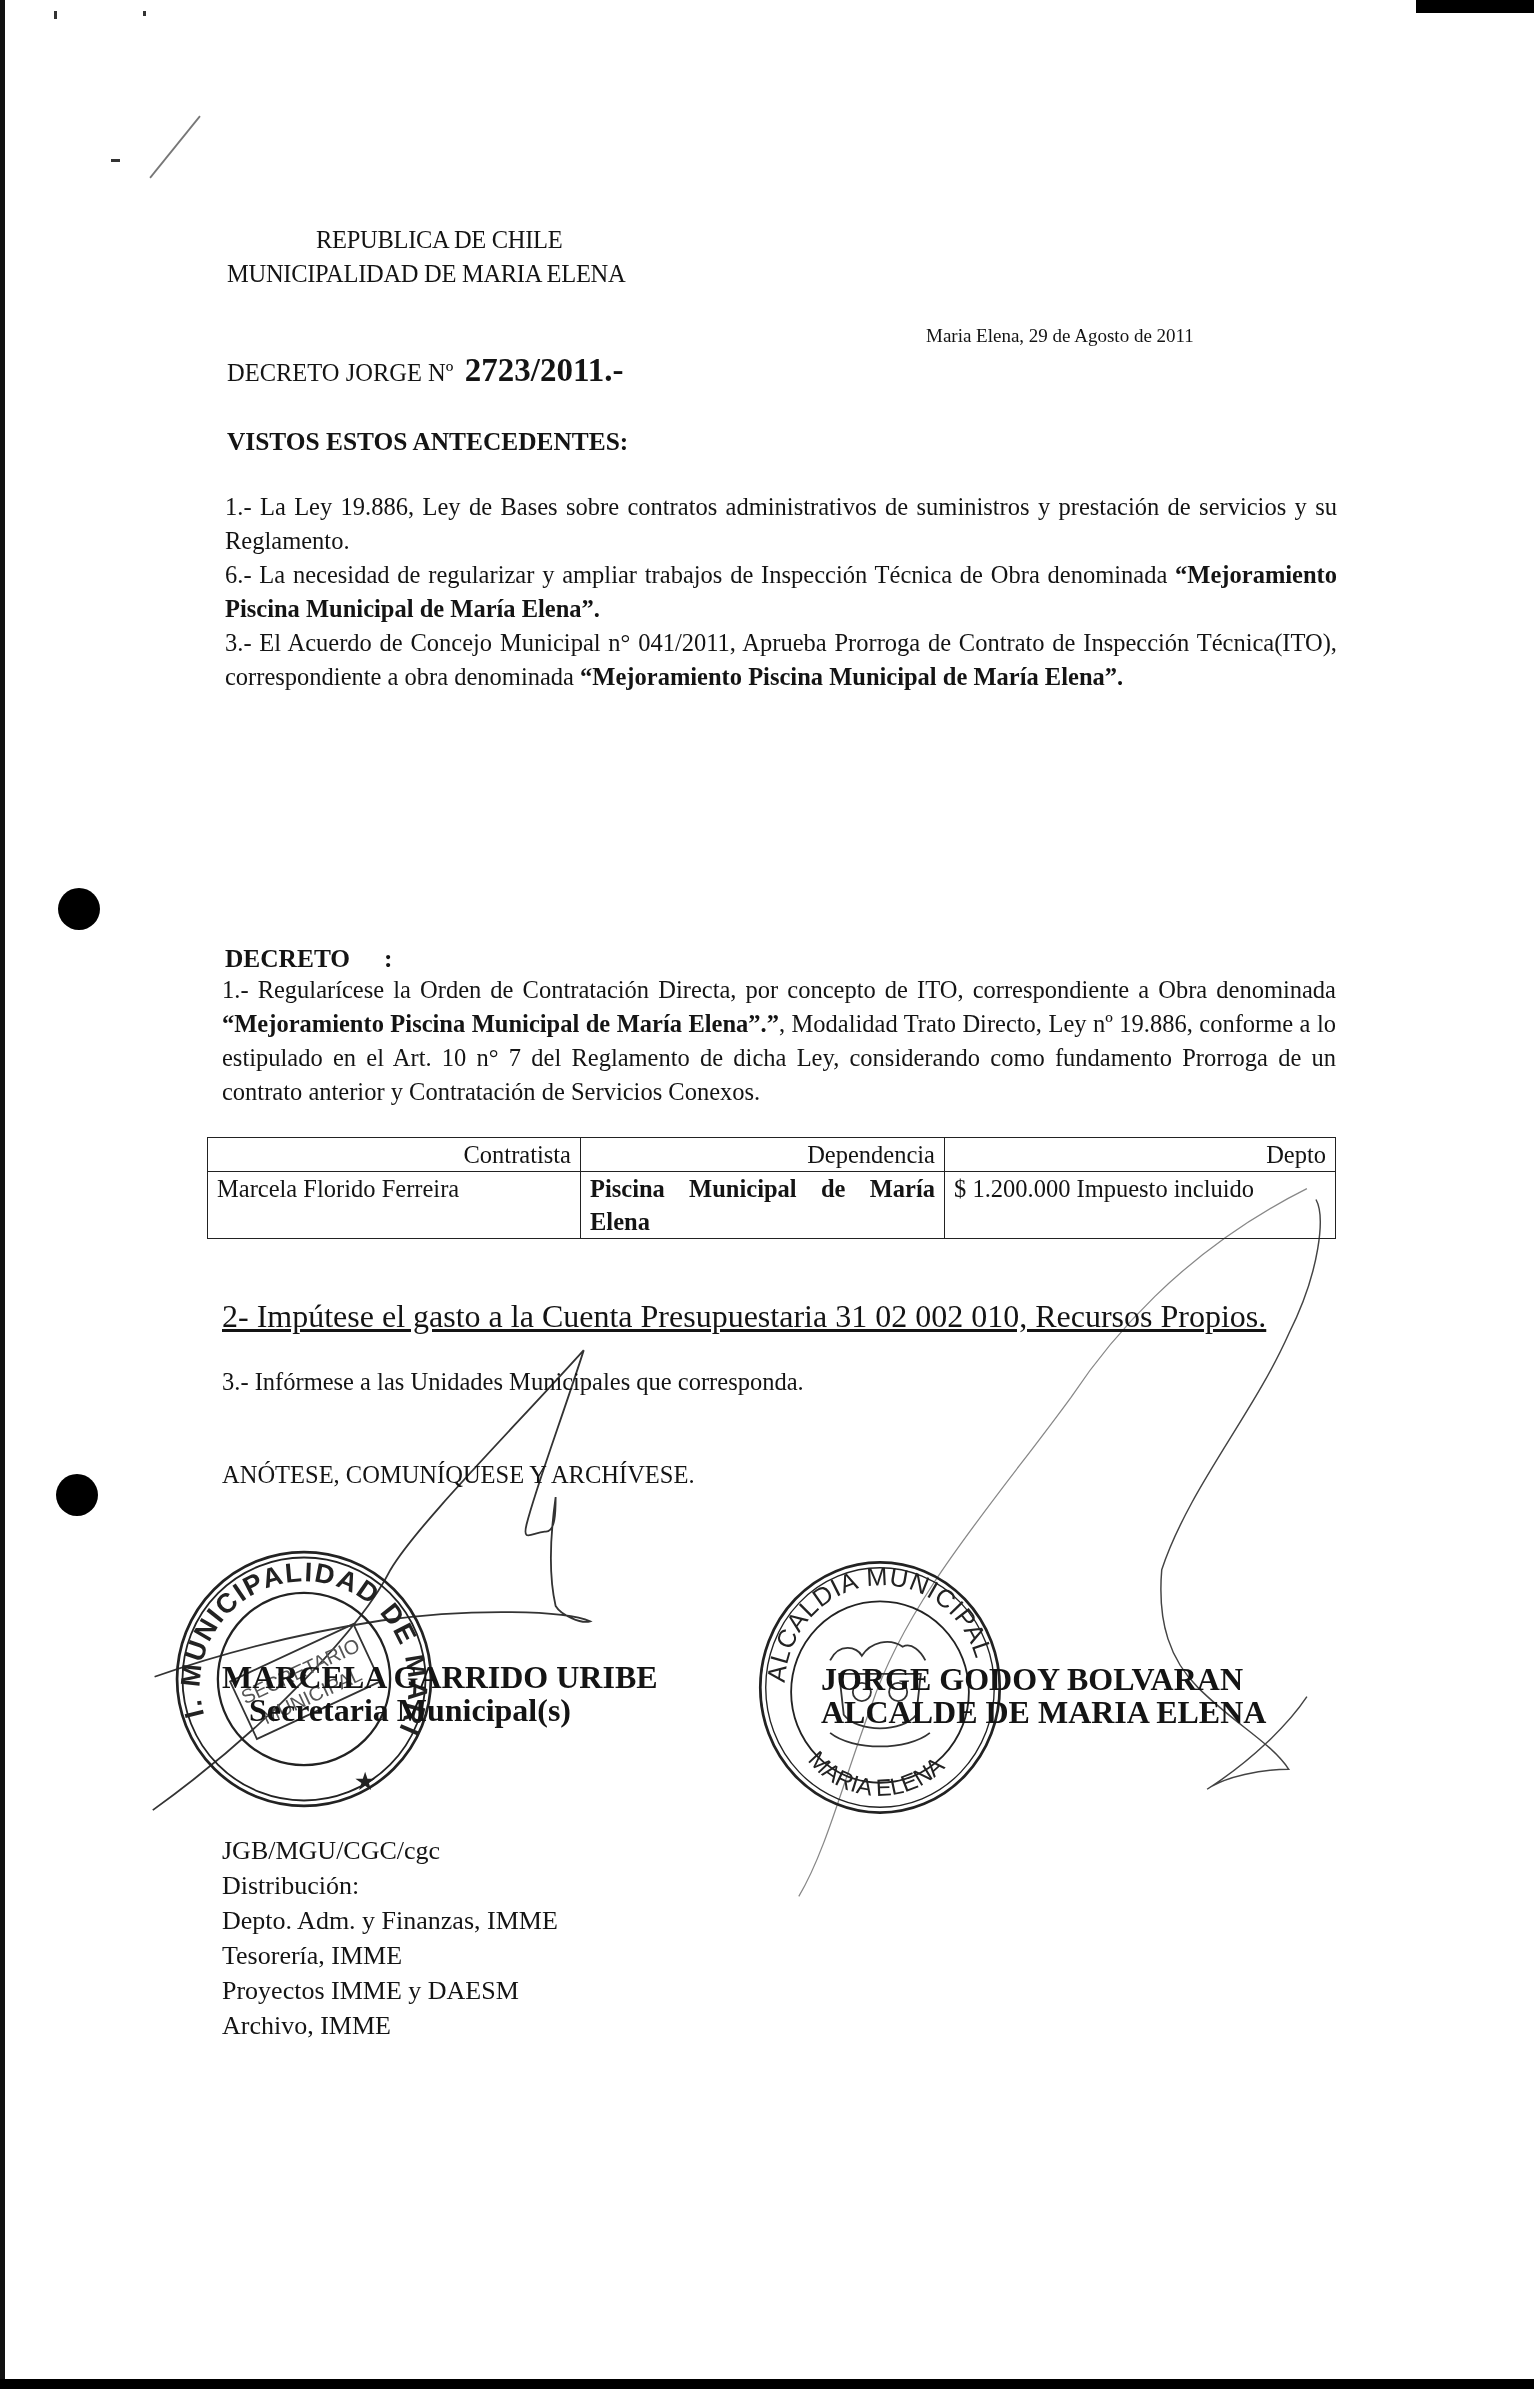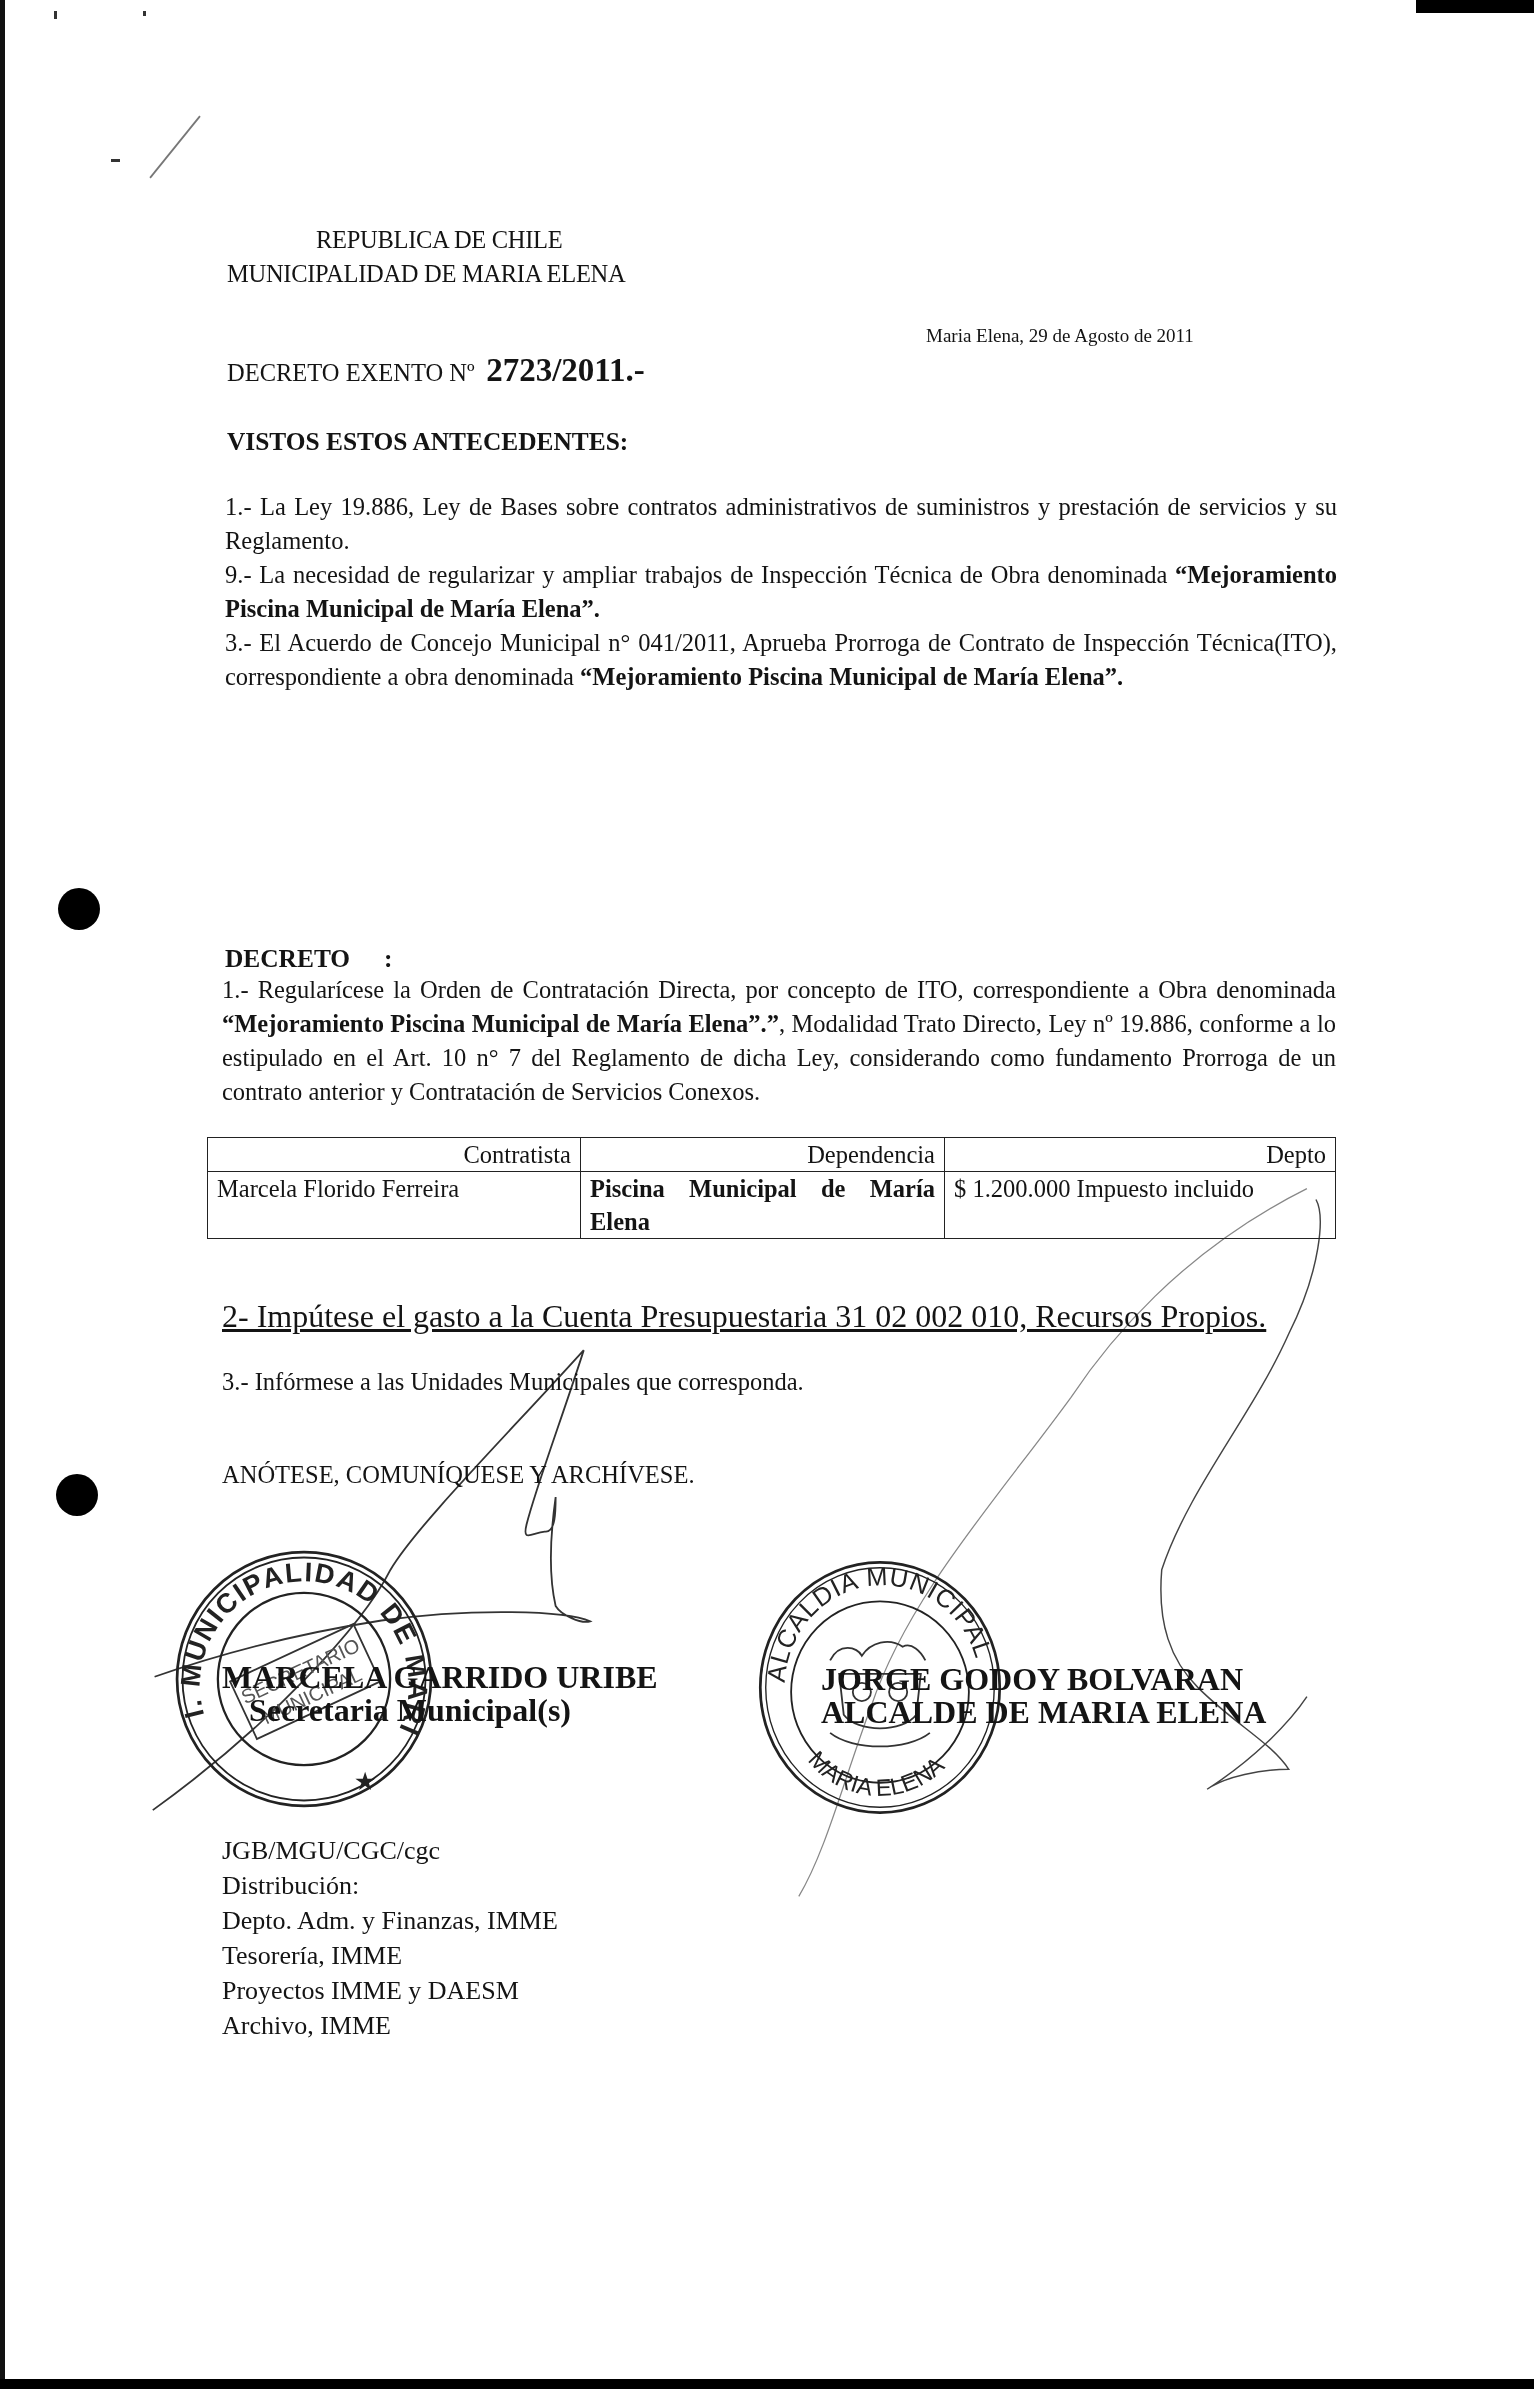--- a/index.html
+++ b/index.html
@@ -90,32 +90,32 @@
 </svg>
 
 <div id="letterhead" class="abs hdr">
   <div class="l1">REPUBLICA DE CHILE</div>
   <div>MUNICIPALIDAD DE MARIA ELENA</div>
 </div>
 
 <div id="place-date" class="abs">Maria Elena, 29 de Agosto de 2011</div>
 
 <div id="decree-number-line" class="abs">
-  <span>DECRETO EXENTO Nº</span>
+  <span>DECRETO JORGE Nº</span>
   <span class="num">2723/2011.-</span>
 </div>
 
 <div id="vistos-heading" class="abs">VISTOS ESTOS ANTECEDENTES:</div>
 
 <div id="antecedentes" class="body-text justify">
   <p>
     <span>1.- La Ley 19.886, Ley de Bases sobre contratos administrativos de suministros y prestación de servicios y su Reglamento.</span>
   </p>
   <p>
-    <span>9.- La necesidad de regularizar y ampliar trabajos de Inspección Técnica de Obra denominada </span><b>“Mejoramiento Piscina Municipal de María Elena”.</b>
+    <span>6.- La necesidad de regularizar y ampliar trabajos de Inspección Técnica de Obra denominada </span><b>“Mejoramiento Piscina Municipal de María Elena”.</b>
   </p>
   <p>
     <span>3.- El Acuerdo de Concejo Municipal n° 041/2011, Aprueba Prorroga de Contrato de Inspección Técnica(ITO), correspondiente a obra denominada  </span><b>“Mejoramiento Piscina Municipal de María Elena”.</b>
   </p>
 </div>
 
 <div id="decreto-heading" class="abs">
   <span>DECRETO</span><span class="colon">:</span>
 </div>
 

